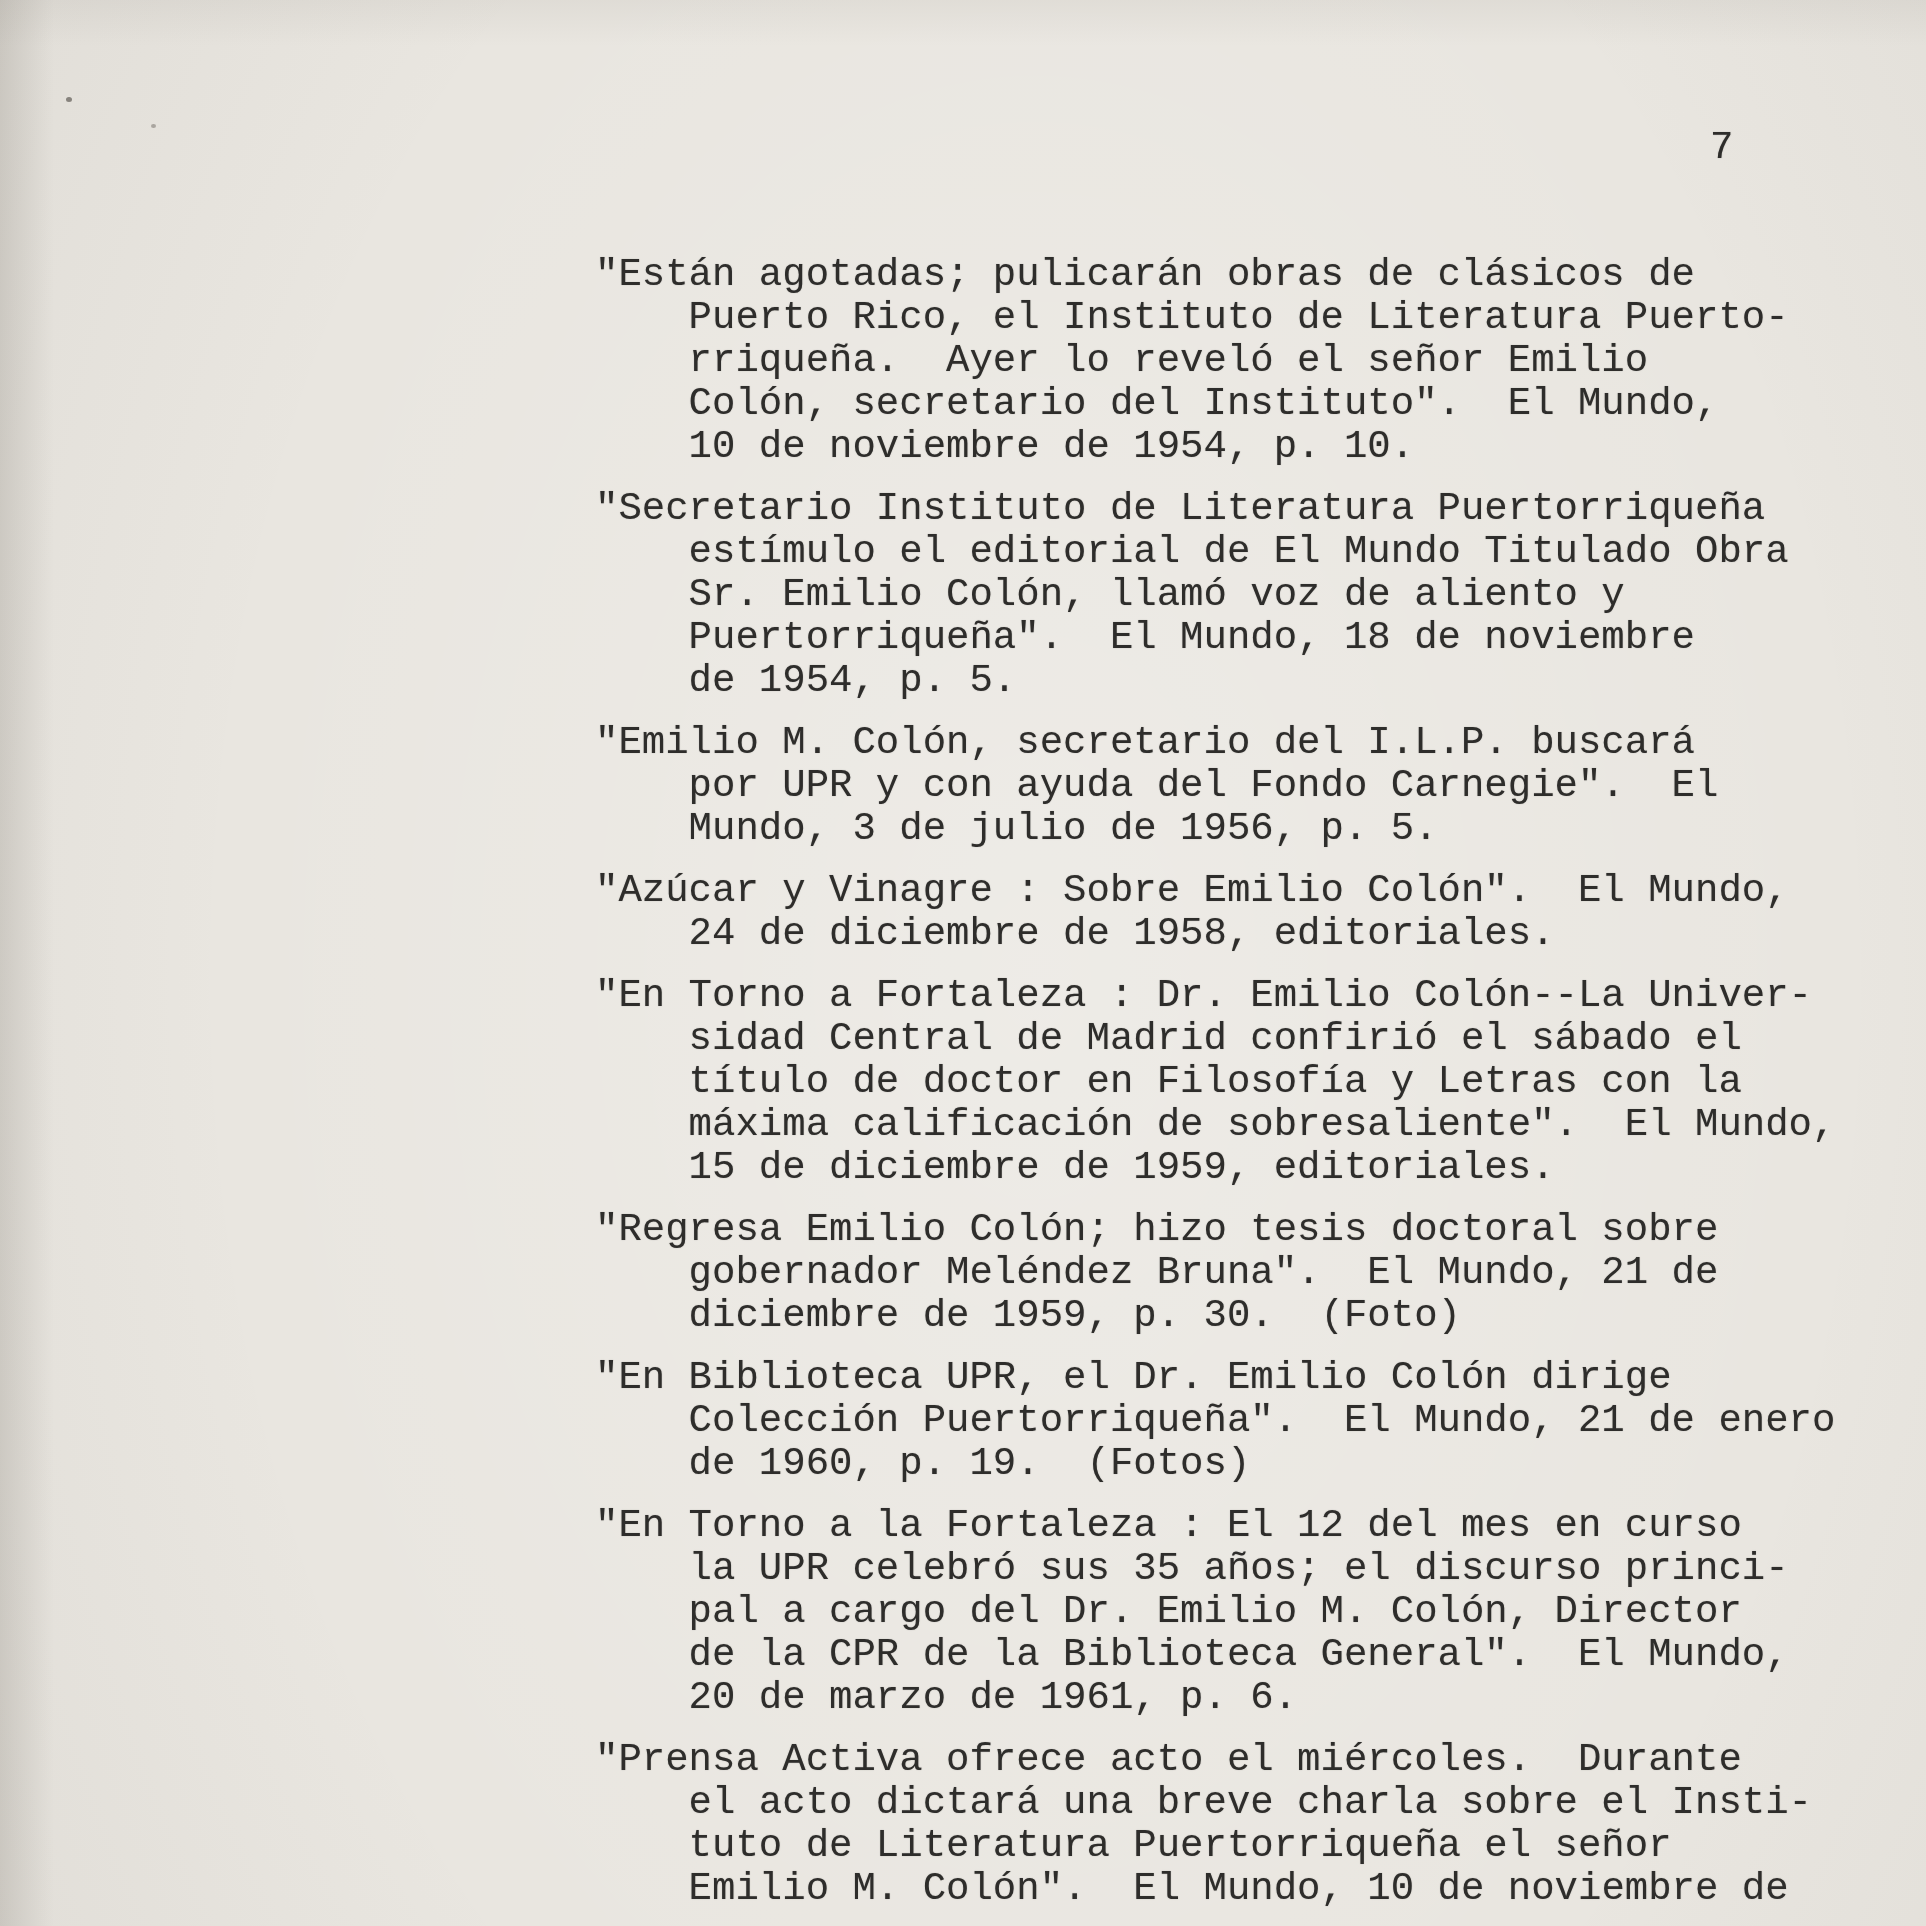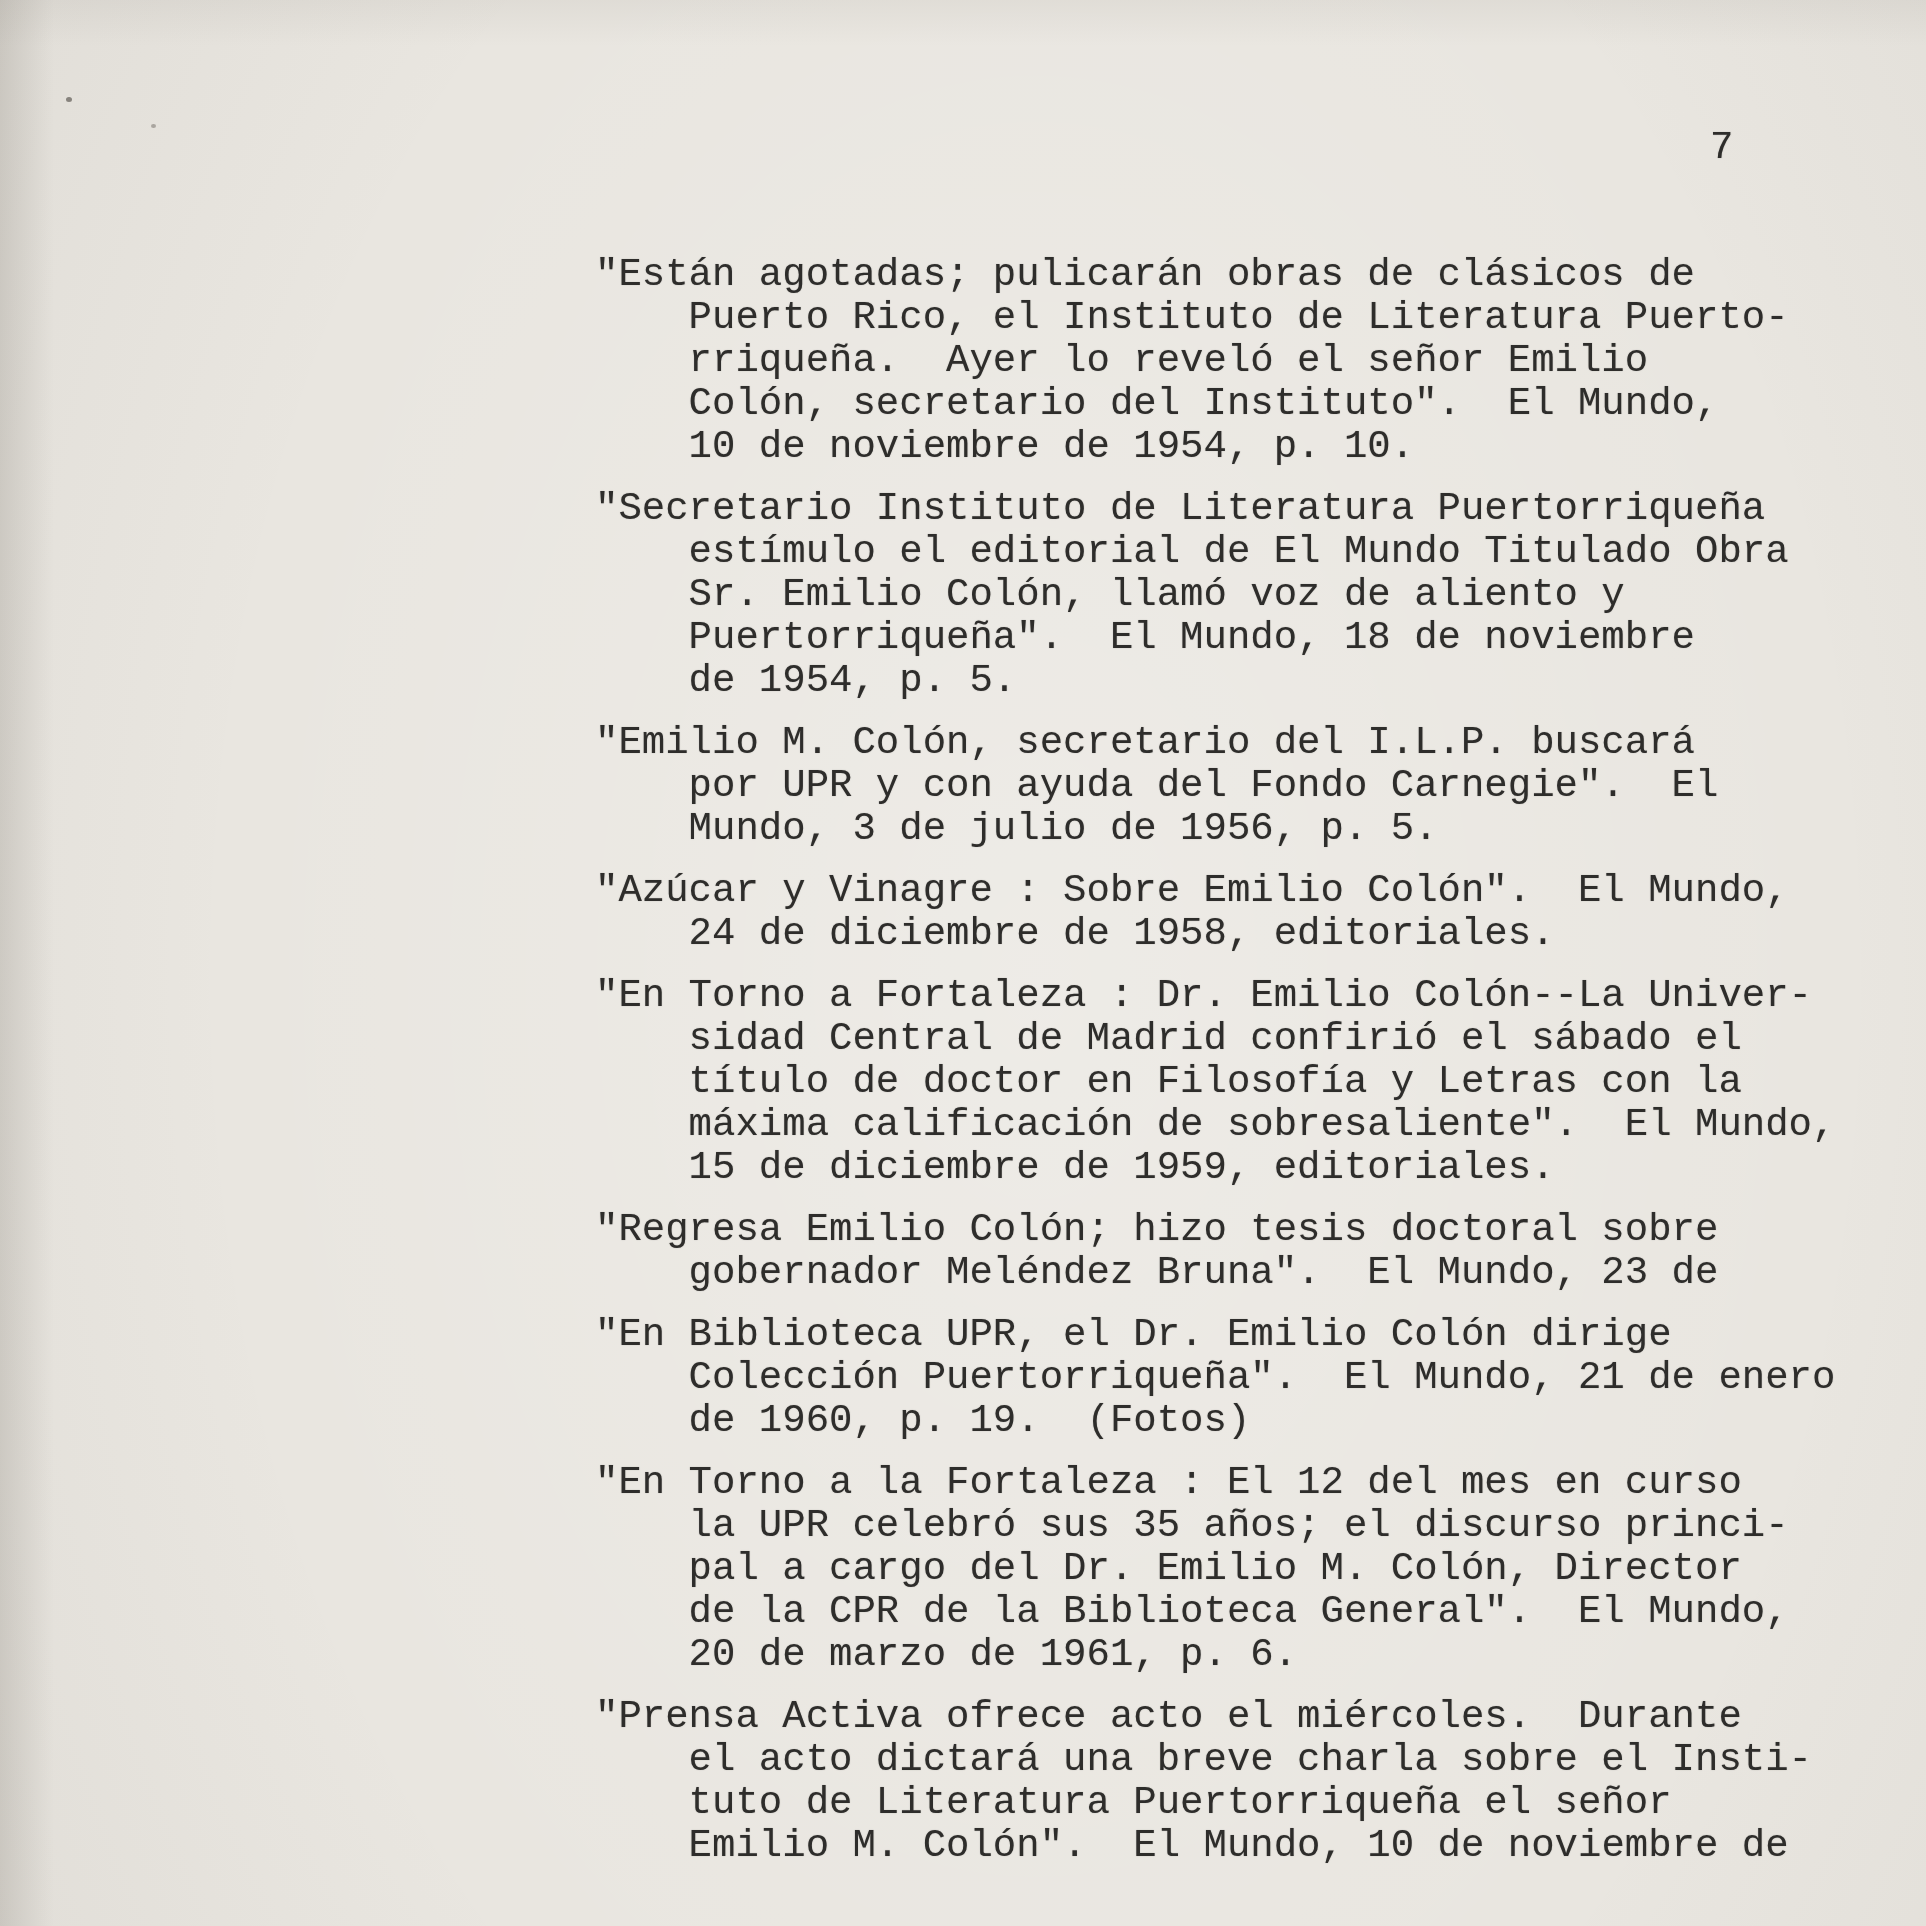--- a/index.html
+++ b/index.html
@@ -109,21 +109,22 @@
     </div>
     <div class="entry">
       <div class="line"><span>"En Torno a Fortaleza : Dr. Emilio Colón--La Univer-</span></div>
       <div class="line"><span>sidad Central de Madrid confirió el sábado el</span></div>
       <div class="line"><span>título de doctor en Filosofía y Letras con la</span></div>
       <div class="line"><span>máxima calificación de sobresaliente".  </span><span class="u">El Mundo</span><span>,</span></div>
       <div class="line"><span>15 de diciembre de 1959, editoriales.</span></div>
     </div>
     <div class="entry">
       <div class="line"><span>"Regresa Emilio Colón; hizo tesis doctoral sobre</span></div>
-      <div class="line"><span>gobernador Meléndez Bruna".  </span><span class="u">El Mundo</span><span>, 23 de</span></div>
+      <div class="line"><span>gobernador Meléndez Bruna".  </span><span class="u">El Mundo</span><span>, 21 de</span></div>
+      <div class="line"><span>diciembre de 1959, p. 30.  (Foto)</span></div>
     </div>
     <div class="entry">
       <div class="line"><span>"En Biblioteca UPR, el Dr. Emilio Colón dirige</span></div>
       <div class="line"><span>Colección Puertorriqueña".  </span><span class="u">El Mundo</span><span>, 21 de enero</span></div>
       <div class="line"><span>de 1960, p. 19.  (Fotos)</span></div>
     </div>
     <div class="entry">
       <div class="line"><span>"En Torno a la Fortaleza : El 12 del mes en curso</span></div>
       <div class="line"><span>la UPR celebró sus 35 años; el discurso princi-</span></div>
       <div class="line"><span>pal a cargo del Dr. Emilio M. Colón, Director</span></div>

